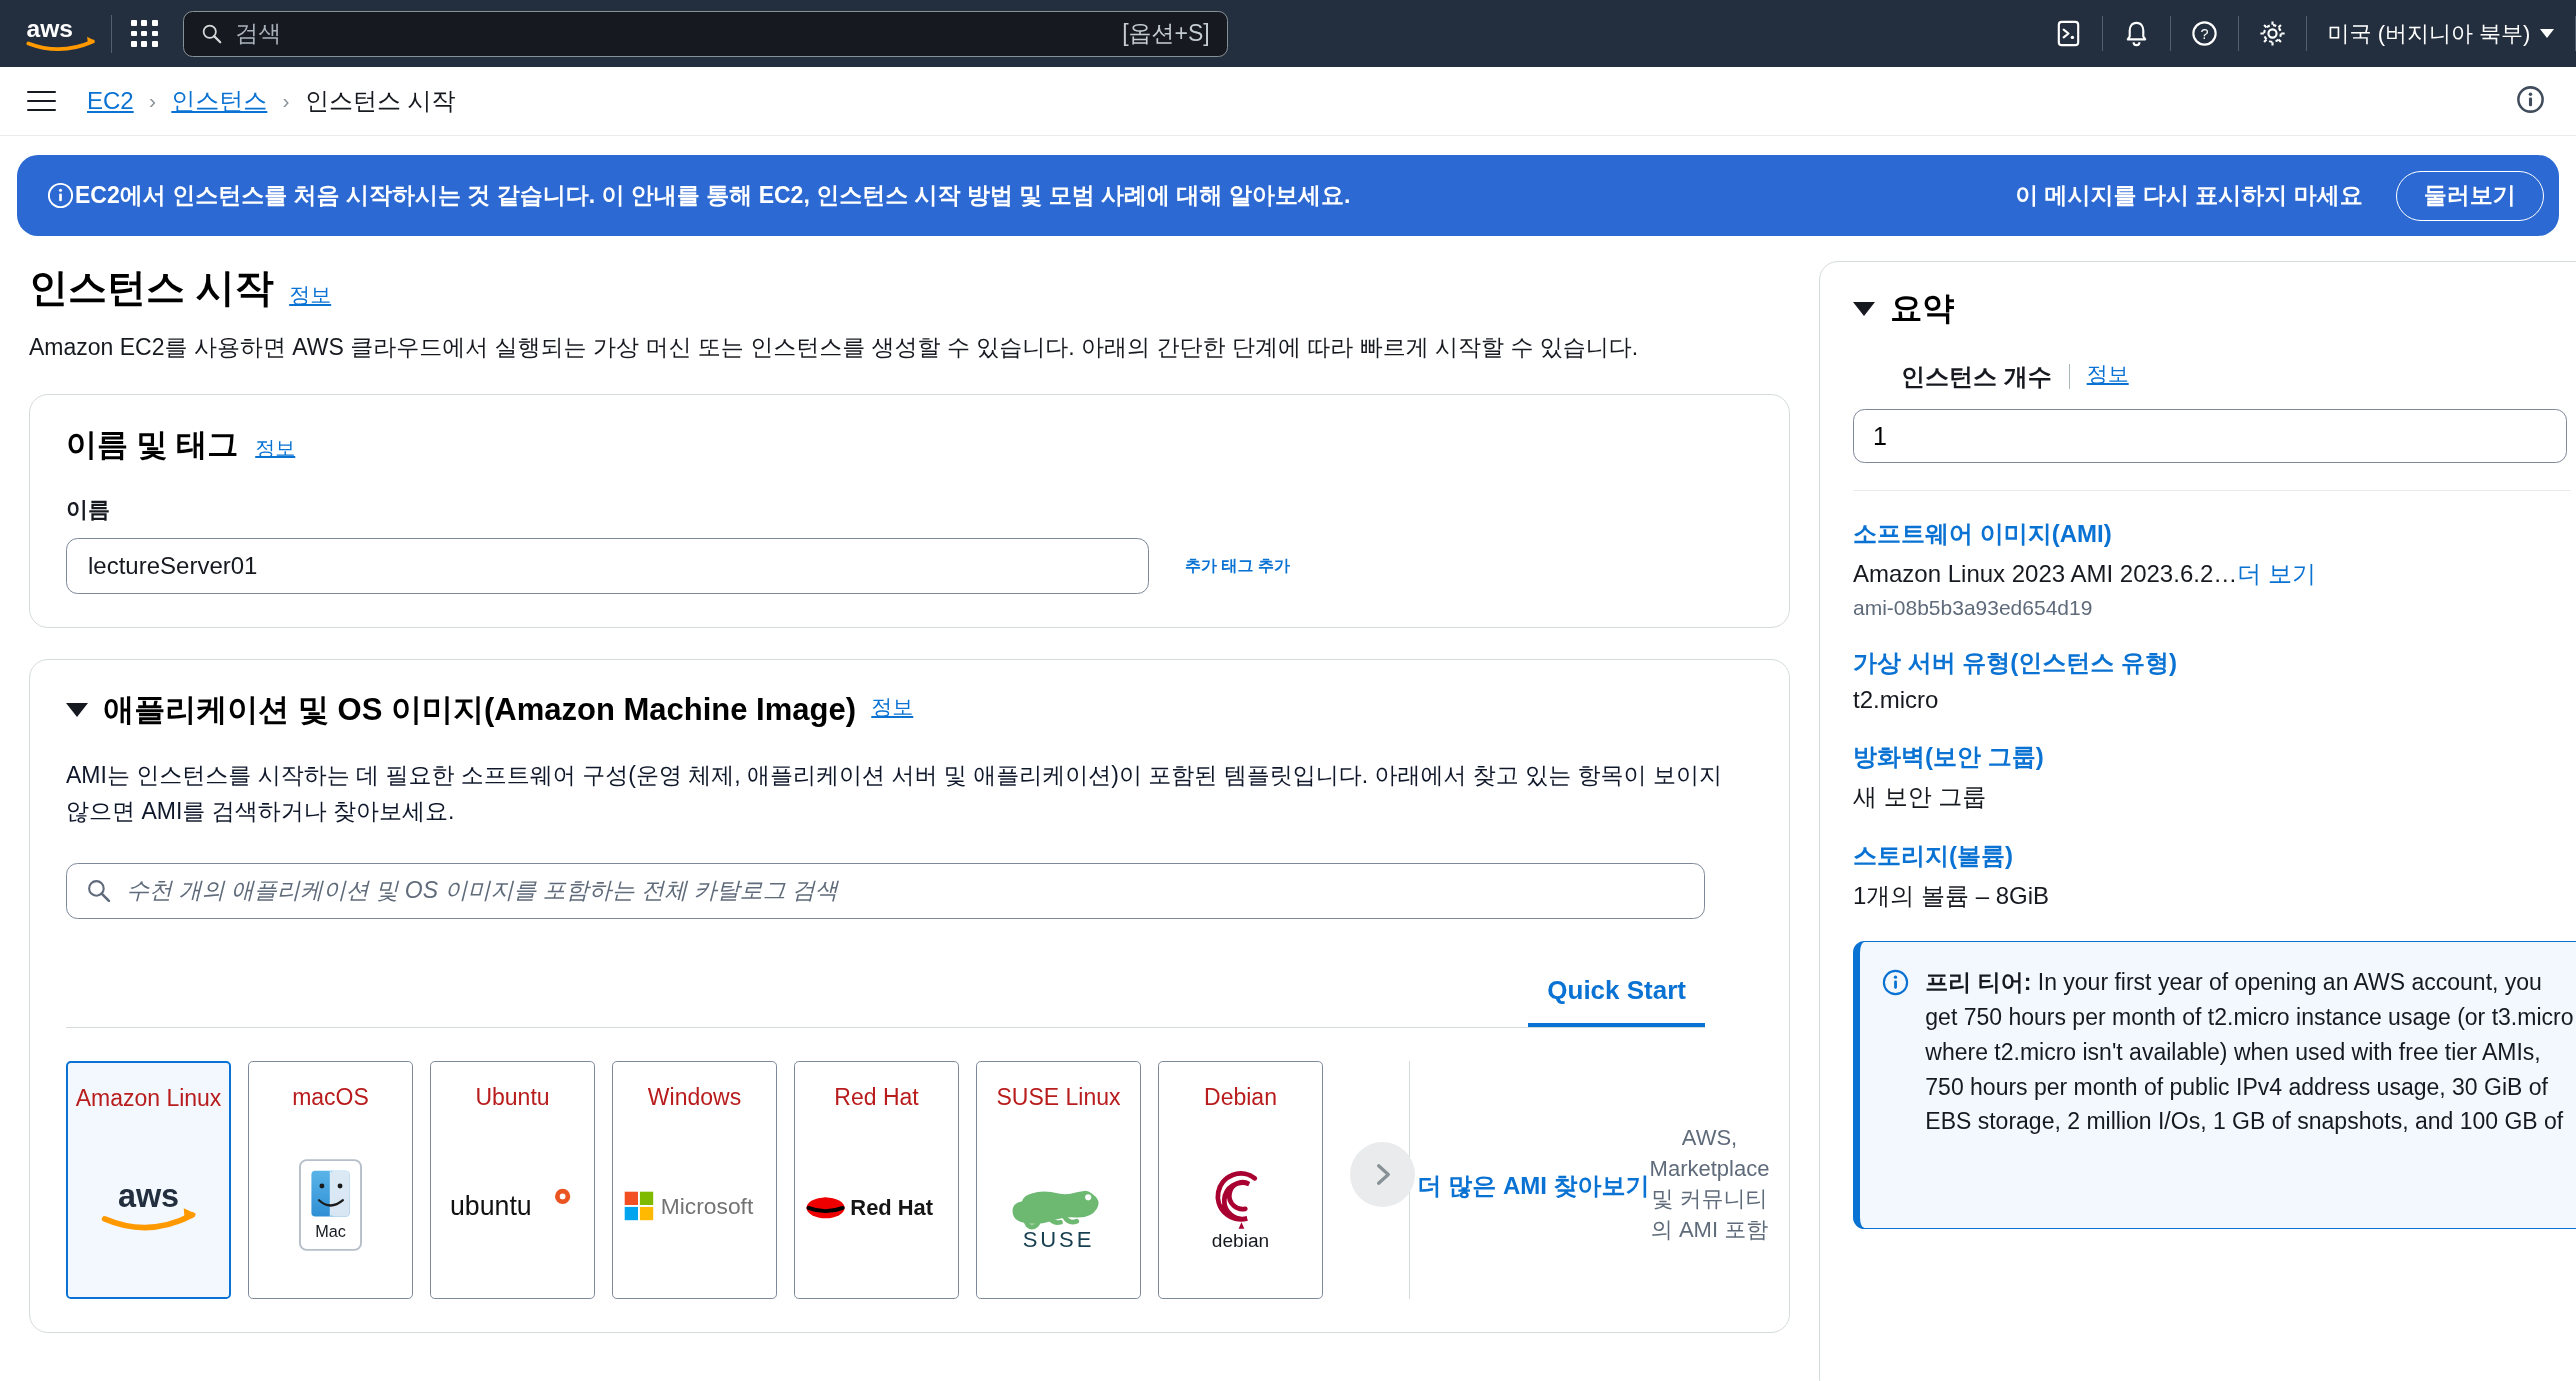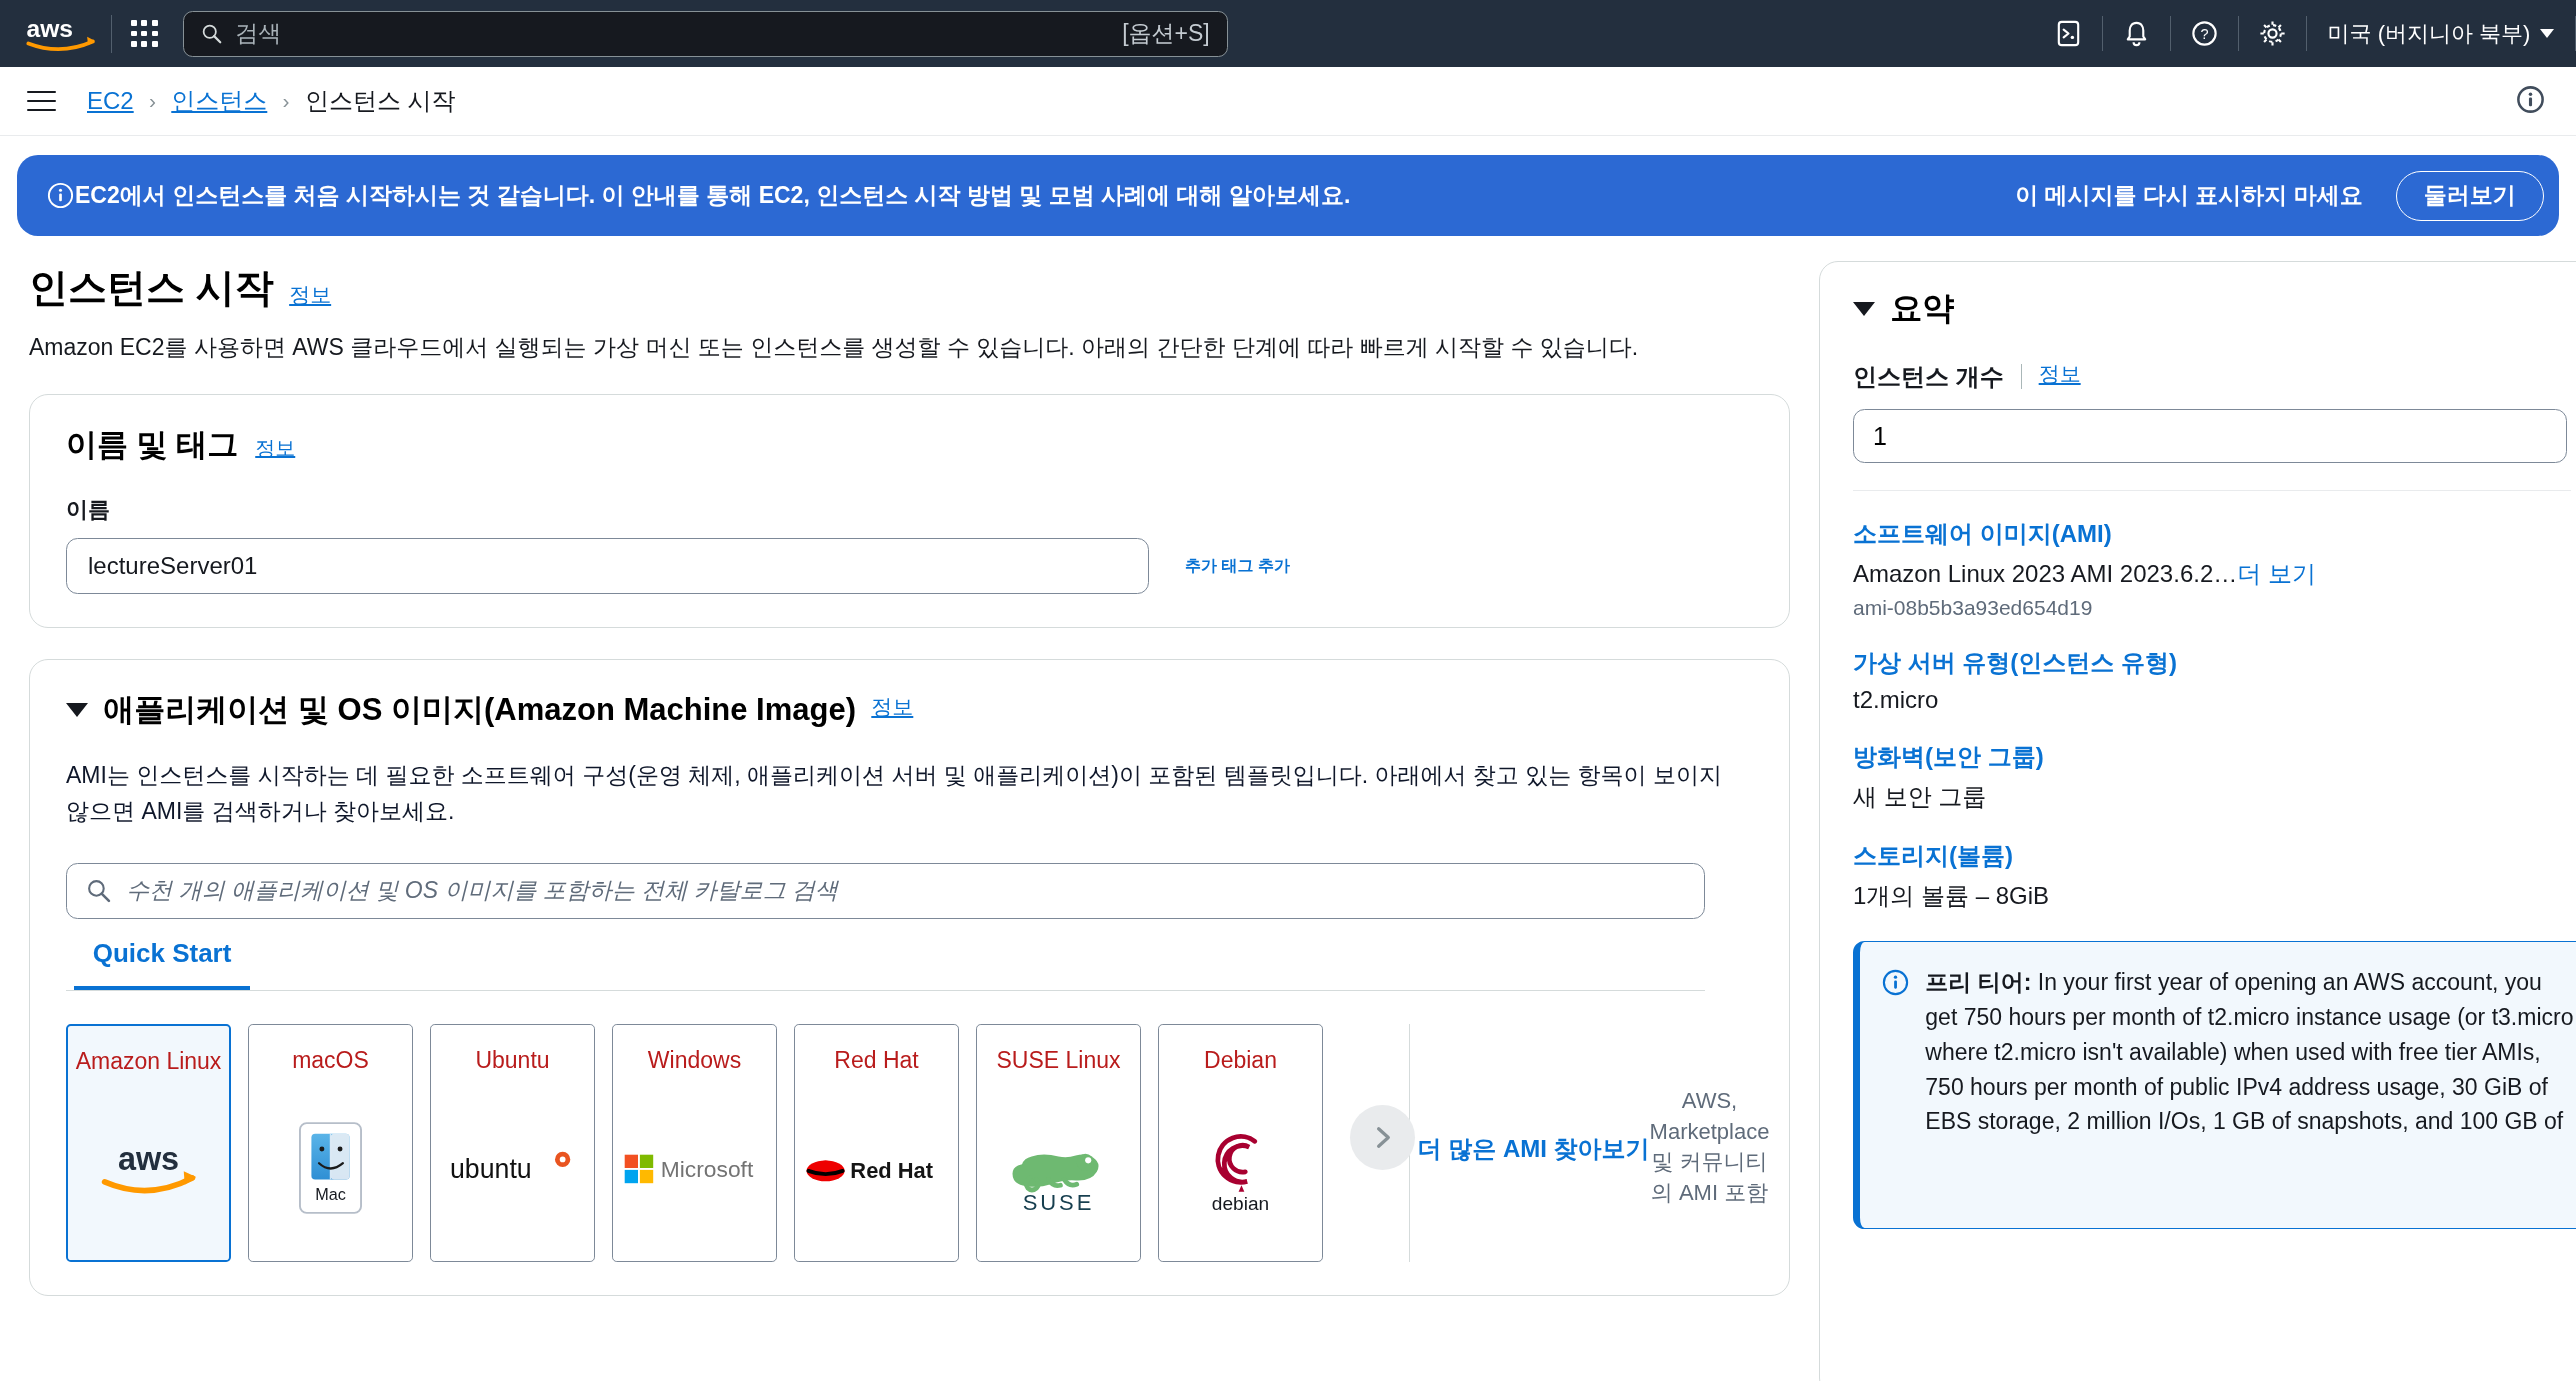--- a/index.html
+++ b/index.html
@@ -97,21 +97,21 @@
   .ami-search {
     margin-top: 33px; width: 1639px; height: 56px; border:1.9px solid #7d8998; border-radius:11.5px;
     display:flex; align-items:center; padding: 0 19px; gap:15.3px;
   }
   .ami-search input {
     flex:1; border:none; outline:none; font-size:23px; font-style:italic;
     color:#5f6b7a; font-family:"Liberation Sans",sans-serif; background:transparent;
   }
   .ami-search input::placeholder { color:#5f6b7a; font-style:italic;}
 
-  .tabs { margin-top:19px; border-bottom:1.9px solid #d5dbdb; width:1639px; }
+  .tabs { margin-top:56px; border-bottom:1.9px solid #d5dbdb; width:1639px;text-align:right; }
   .tab-item { display:inline-block; font-size:26px; font-weight:bold; color:#0972d3;
     padding: 0 19px 17px 19px; border-bottom:4.8px solid #0972d3; cursor:pointer; margin-left:7.7px;}
 
   .tiles { display:flex; align-items:stretch; margin-top:33px; gap:17px; position:relative; }
   .tile {
     width:165px; height:238px; border:1.9px solid #7d8998; border-radius:4.8px;
     display:flex; flex-direction:column; align-items:center; background:#fff; cursor:pointer;
     padding-top:21px;
   }
   .tile.sel { border:2.9px solid #0972d3; background:#f2f8fd; }
@@ -130,21 +130,21 @@
   .more-ami .mlink { color:#0972d3; font-size:24px; font-weight:bold; margin-top:13.4px; cursor:pointer; white-space:nowrap;}
   .more-ami .msub { color:#5f6b7a; font-size:22px; text-align:center; margin-top:9.6px; line-height:1.4;}
 
   
   .summary {
     border:1px solid #d5dbdb; border-radius:19px; background:#fff;
     padding: 25px 0 0 33px; height: 1136px; width: 786px;
   }
   .summary h2 { font-size:32px; font-weight:bold; display:flex; align-items:center; gap:15.3px;}
   .sum-label-row { display:flex; align-items:center; gap:17px; margin-top:29px; }
-  .sum-label { font-size:24px; font-weight:bold; color:#16191f;}
+  .sum-label { font-size:24px; font-weight:bold; color:#16191f;margin-left:48px;}
   .vdiv { width:1px;height:25px;background:#aab7b8;}
   input.count {
     margin-top:15.3px; width:714px; height:54px; border:1.9px solid #7d8998; border-radius:11.5px;
     padding: 0 19px; font-size:25px; outline:none; font-family:"Liberation Sans",sans-serif;
   }
   .hr { height:1px; background:#e9ebed; margin: 27px 33px 0 0; }
   .sum-block { margin-top:27px; }
   .sum-head { color:#0972d3; font-size:24px; font-weight:bold; cursor:pointer;}
   .sum-val { font-size:24px; color:#16191f; margin-top:7.7px;}
   .sum-val .more { color:#0972d3; cursor:pointer; }

